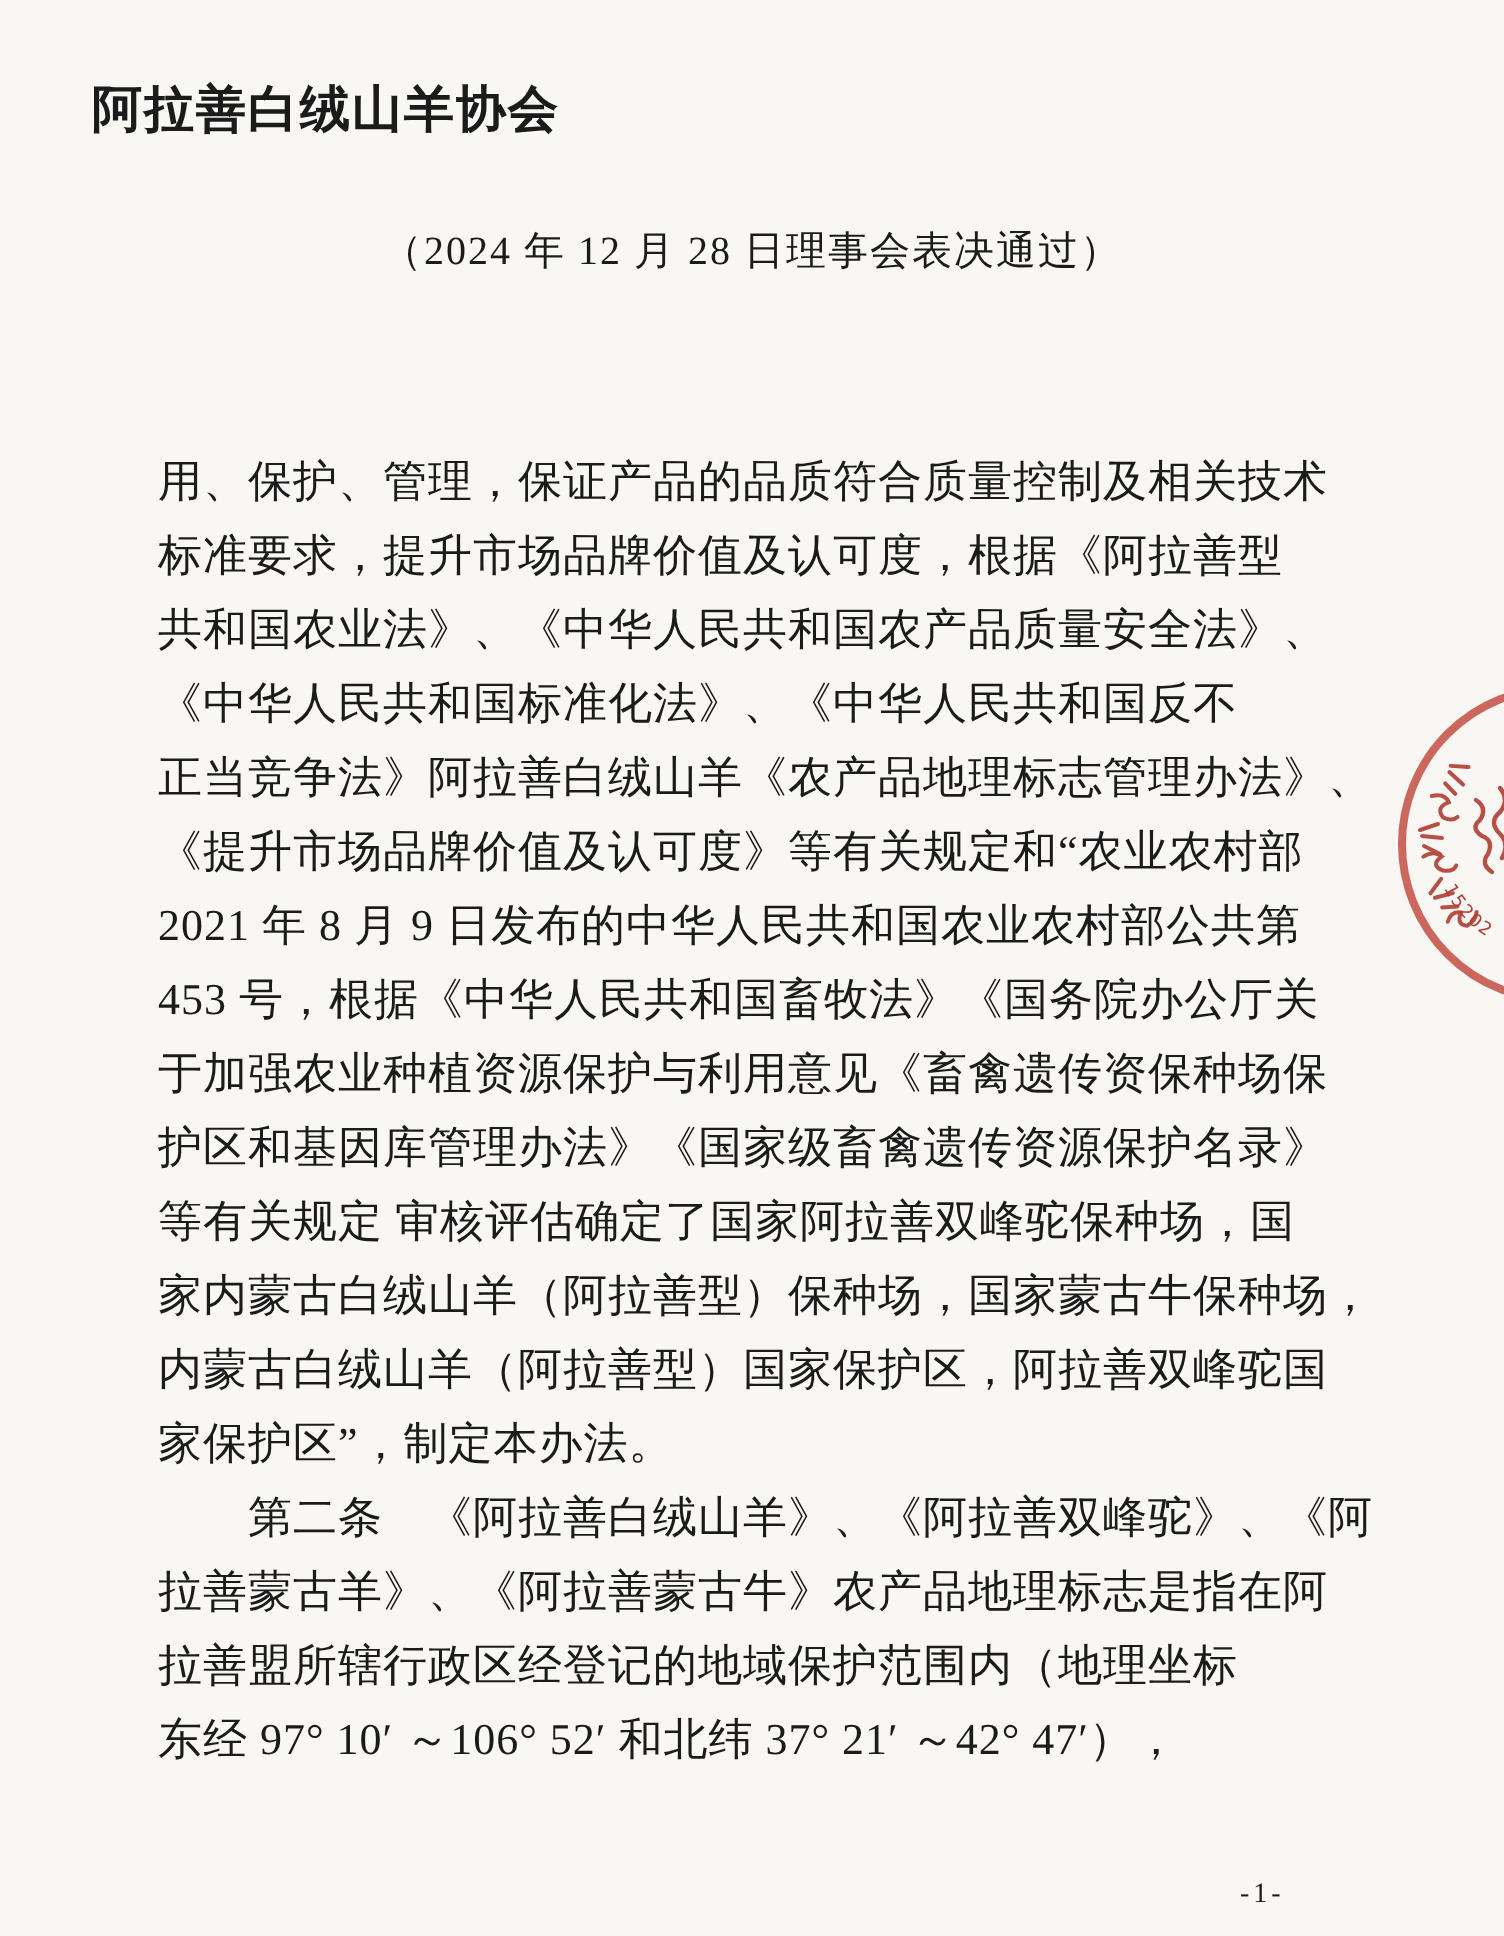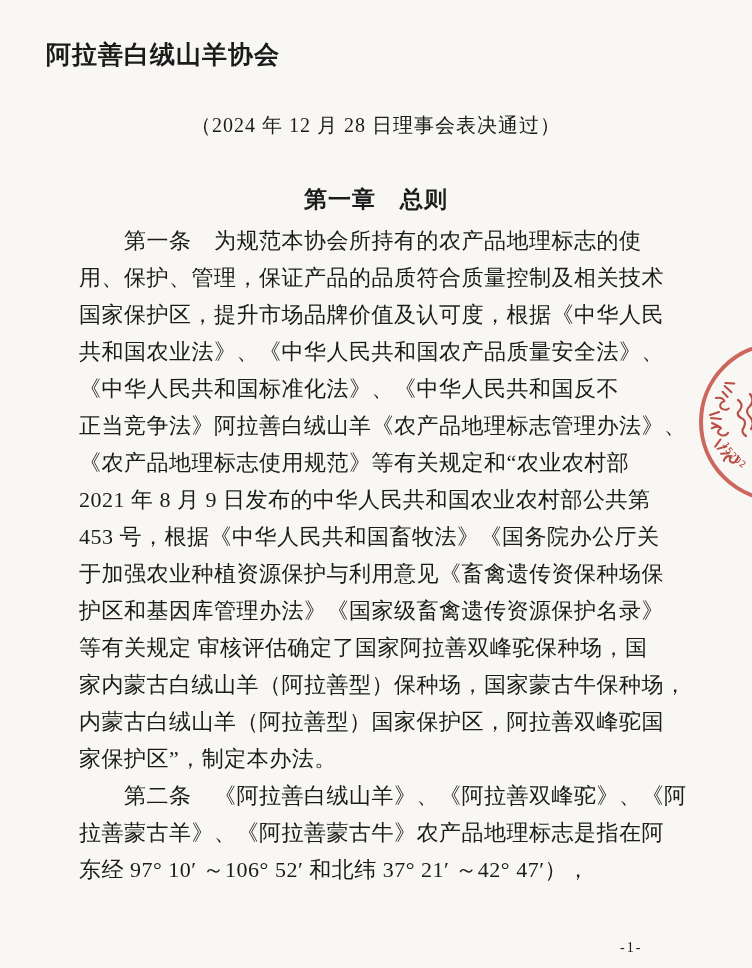--- a/index.html
+++ b/index.html
@@ -75,40 +75,39 @@
 </head>
 <body>
 
 <div class="page">
 
   <div class="title-line1">阿拉善白绒山羊协会</div>
 
 
   <div class="date-line">（2024 年 12 月 28 日理事会表决通过）</div>
 
-  <div class="chapter-heading">第一章　总则</div>
 
   <div class="body-text" id="body-lines">
-      <div class="line">　　第一条　为规范本协会所持有的农产品地理标志的使</div>
       <div class="line">用、保护、管理，保证产品的品质符合质量控制及相关技术</div>
-      <div class="line">国家保护区，提升市场品牌价值及认可度，根据《中华人民</div>
+      <div class="line">标准要求，提升市场品牌价值及认可度，根据《阿拉善型</div>
       <div class="line">共和国农业法》、《中华人民共和国农产品质量安全法》、</div>
       <div class="line">《中华人民共和国标准化法》、《中华人民共和国反不</div>
       <div class="line">正当竞争法》阿拉善白绒山羊《农产品地理标志管理办法》、</div>
-      <div class="line">《农产品地理标志使用规范》等有关规定和“农业农村部</div>
+      <div class="line">《提升市场品牌价值及认可度》等有关规定和“农业农村部</div>
       <div class="line">2021 年 8 月 9 日发布的中华人民共和国农业农村部公共第</div>
       <div class="line">453 号，根据《中华人民共和国畜牧法》《国务院办公厅关</div>
       <div class="line">于加强农业种植资源保护与利用意见《畜禽遗传资保种场保</div>
       <div class="line">护区和基因库管理办法》《国家级畜禽遗传资源保护名录》</div>
       <div class="line">等有关规定 审核评估确定了国家阿拉善双峰驼保种场，国</div>
       <div class="line">家内蒙古白绒山羊（阿拉善型）保种场，国家蒙古牛保种场，</div>
       <div class="line">内蒙古白绒山羊（阿拉善型）国家保护区，阿拉善双峰驼国</div>
       <div class="line">家保护区”，制定本办法。</div>
       <div class="line">　　第二条　《阿拉善白绒山羊》、《阿拉善双峰驼》、《阿</div>
       <div class="line">拉善蒙古羊》、《阿拉善蒙古牛》农产品地理标志是指在阿</div>
+      <div class="line">拉善盟所辖行政区经登记的地域保护范围内（地理坐标</div>
       <div class="line">东经 97° 10′ ～106° 52′ 和北纬 37° 21′ ～42° 47′），</div>
     </div>
 
   <svg class="seal-svg" width="752" height="968" viewBox="0 0 752 968">
 
     <circle cx="779" cy="422" r="78" fill="none" stroke-width="4" opacity="0.82" stroke="#c2473d"></circle>
 
     <g fill="none" stroke="#b23d33" stroke-width="2" opacity="0.9" stroke-linecap="round">
       <path transform="rotate(-42 779 422)" d="M712,414 q5,-3 8,1 q-6,3 -2,7 q5,1 8,-2"></path>
       <path transform="rotate(-27 779 422)" d="M711,415 l8,-4 m-7,7 l9,2 m-8,4 l7,3"></path>

